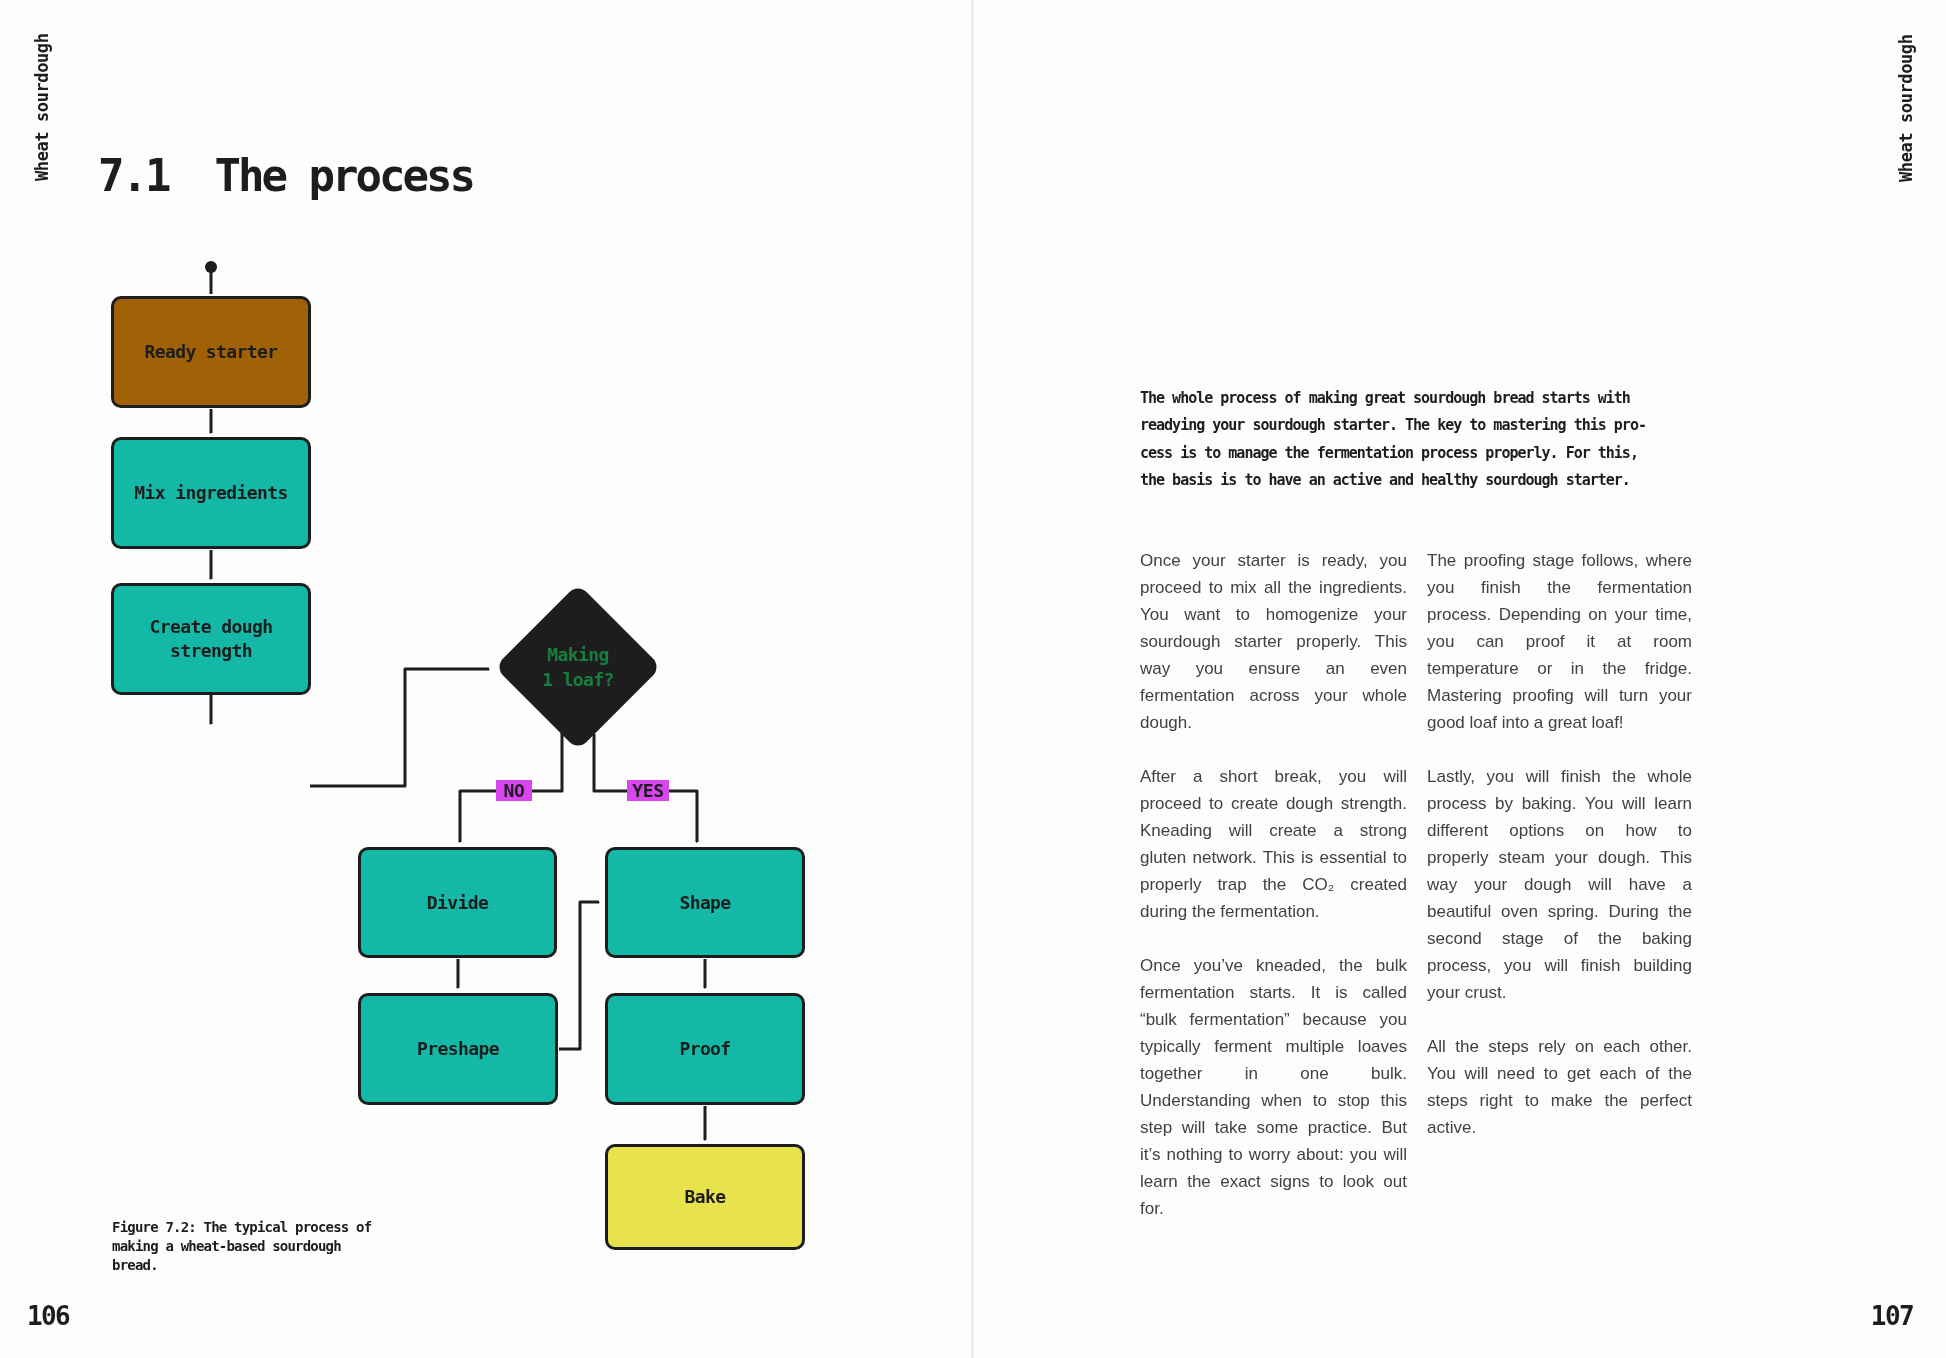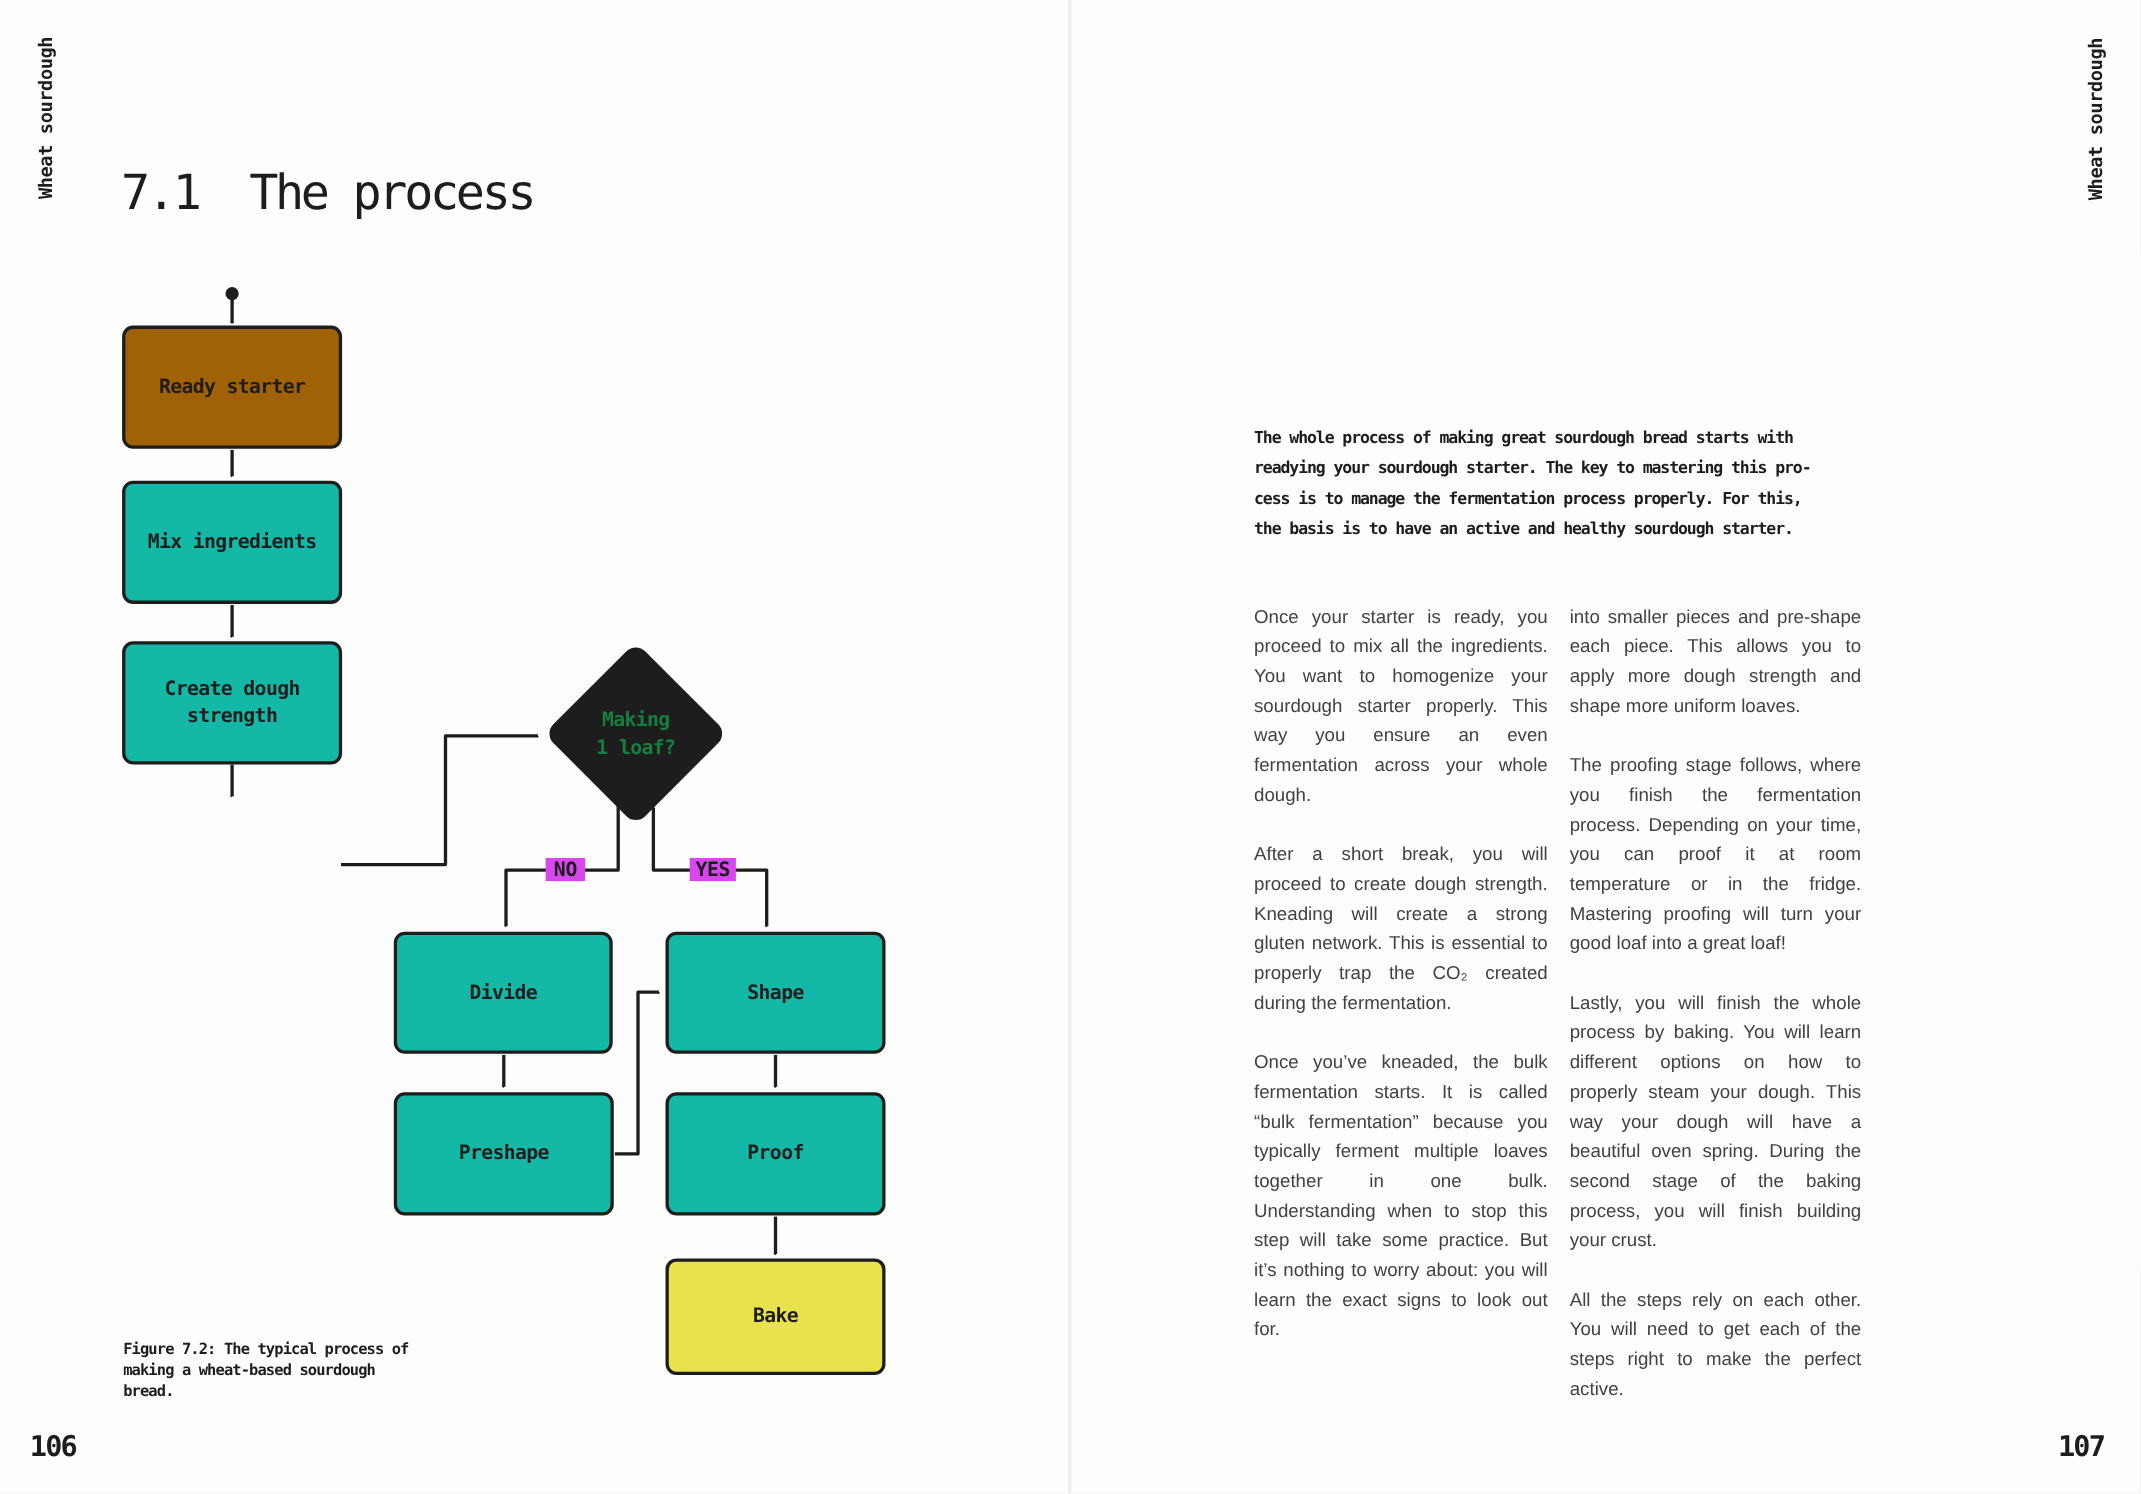--- a/index.html
+++ b/index.html
@@ -18,21 +18,21 @@
     position:absolute; font-weight:bold; font-size:17px; letter-spacing:-0.4px;
     transform:rotate(-90deg); transform-origin:0 0; white-space:nowrap;
   }
   .edge-label.left  { left:32px;  top:181px; }
   .edge-label.right { left:1896px; top:182px; }
   .pagenum { position:absolute; font-weight:bold; font-size:26px; letter-spacing:-1.6px; }
   .pagenum.left  { left:27px; top:1301px; }
   .pagenum.right { right:33px; top:1301px; }
 
   
-  .heading { position:absolute; left:110px; top:150px; font-weight:normal; font-size:44px; letter-spacing:-3px; white-space:nowrap; }
+  .heading { position:absolute; left:98px; top:150px; font-weight:bold; font-size:44px; letter-spacing:-3px; white-space:nowrap; }
   .heading .sect-title { margin-left:46px; }
 
   .flowchart { position:absolute; left:0; top:0; width:973px; height:1358px; }
   .connectors { position:absolute; left:0; top:0; }
   .start-dot { position:absolute; left:205px; top:261px; width:12px; height:12px; border-radius:50%; background:#1d1d1d; }
 
   .node {
     position:absolute; background:#14b8a6; border:3px solid #1d1d1d; border-radius:10px;
     display:flex; align-items:center; justify-content:center; text-align:center;
     font-family:"DejaVu Sans Mono", monospace; font-weight:bold; font-size:18px;
@@ -156,21 +156,20 @@
 cess is to manage the fermentation process properly. For this,
 the basis is to have an active and healthy sourdough starter.</div>
 
     <div class="col col-a">
       <p>Once your starter is ready, you proceed to mix all the ingredients. You want to homogenize your sourdough starter properly. This way you ensure an even fermentation across your whole dough.</p>
       <p>After a short break, you will proceed to create dough strength. Kneading will create a strong gluten network. This is essential to properly trap the CO₂ created during the fermentation.</p>
       <p>Once you’ve kneaded, the bulk fermentation starts. It is called “bulk fermentation” because you typically ferment multiple loaves together in one bulk. Understanding when to stop this step will take some practice. But it’s nothing to worry about: you will learn the exact signs to look out for.</p>
     </div>
 
     <div class="col col-b">
-      <p>into smaller pieces and pre-shape each piece. This allows you to apply more dough strength and shape more uniform loaves.</p>
       <p>The proofing stage follows, where you finish the fermentation process. Depending on your time, you can proof it at room temperature or in the fridge. Mastering proofing will turn your good loaf into a great loaf!</p>
       <p>Lastly, you will finish the whole process by baking. You will learn different options on how to properly steam your dough. This way your dough will have a beautiful oven spring. During the second stage of the baking process, you will finish building your crust.</p>
       <p>All the steps rely on each other. You will need to get each of the steps right to make the perfect active.</p>
     </div>
 
     <div class="pagenum right mono">107</div>
   </div>
 
 </div>
 

